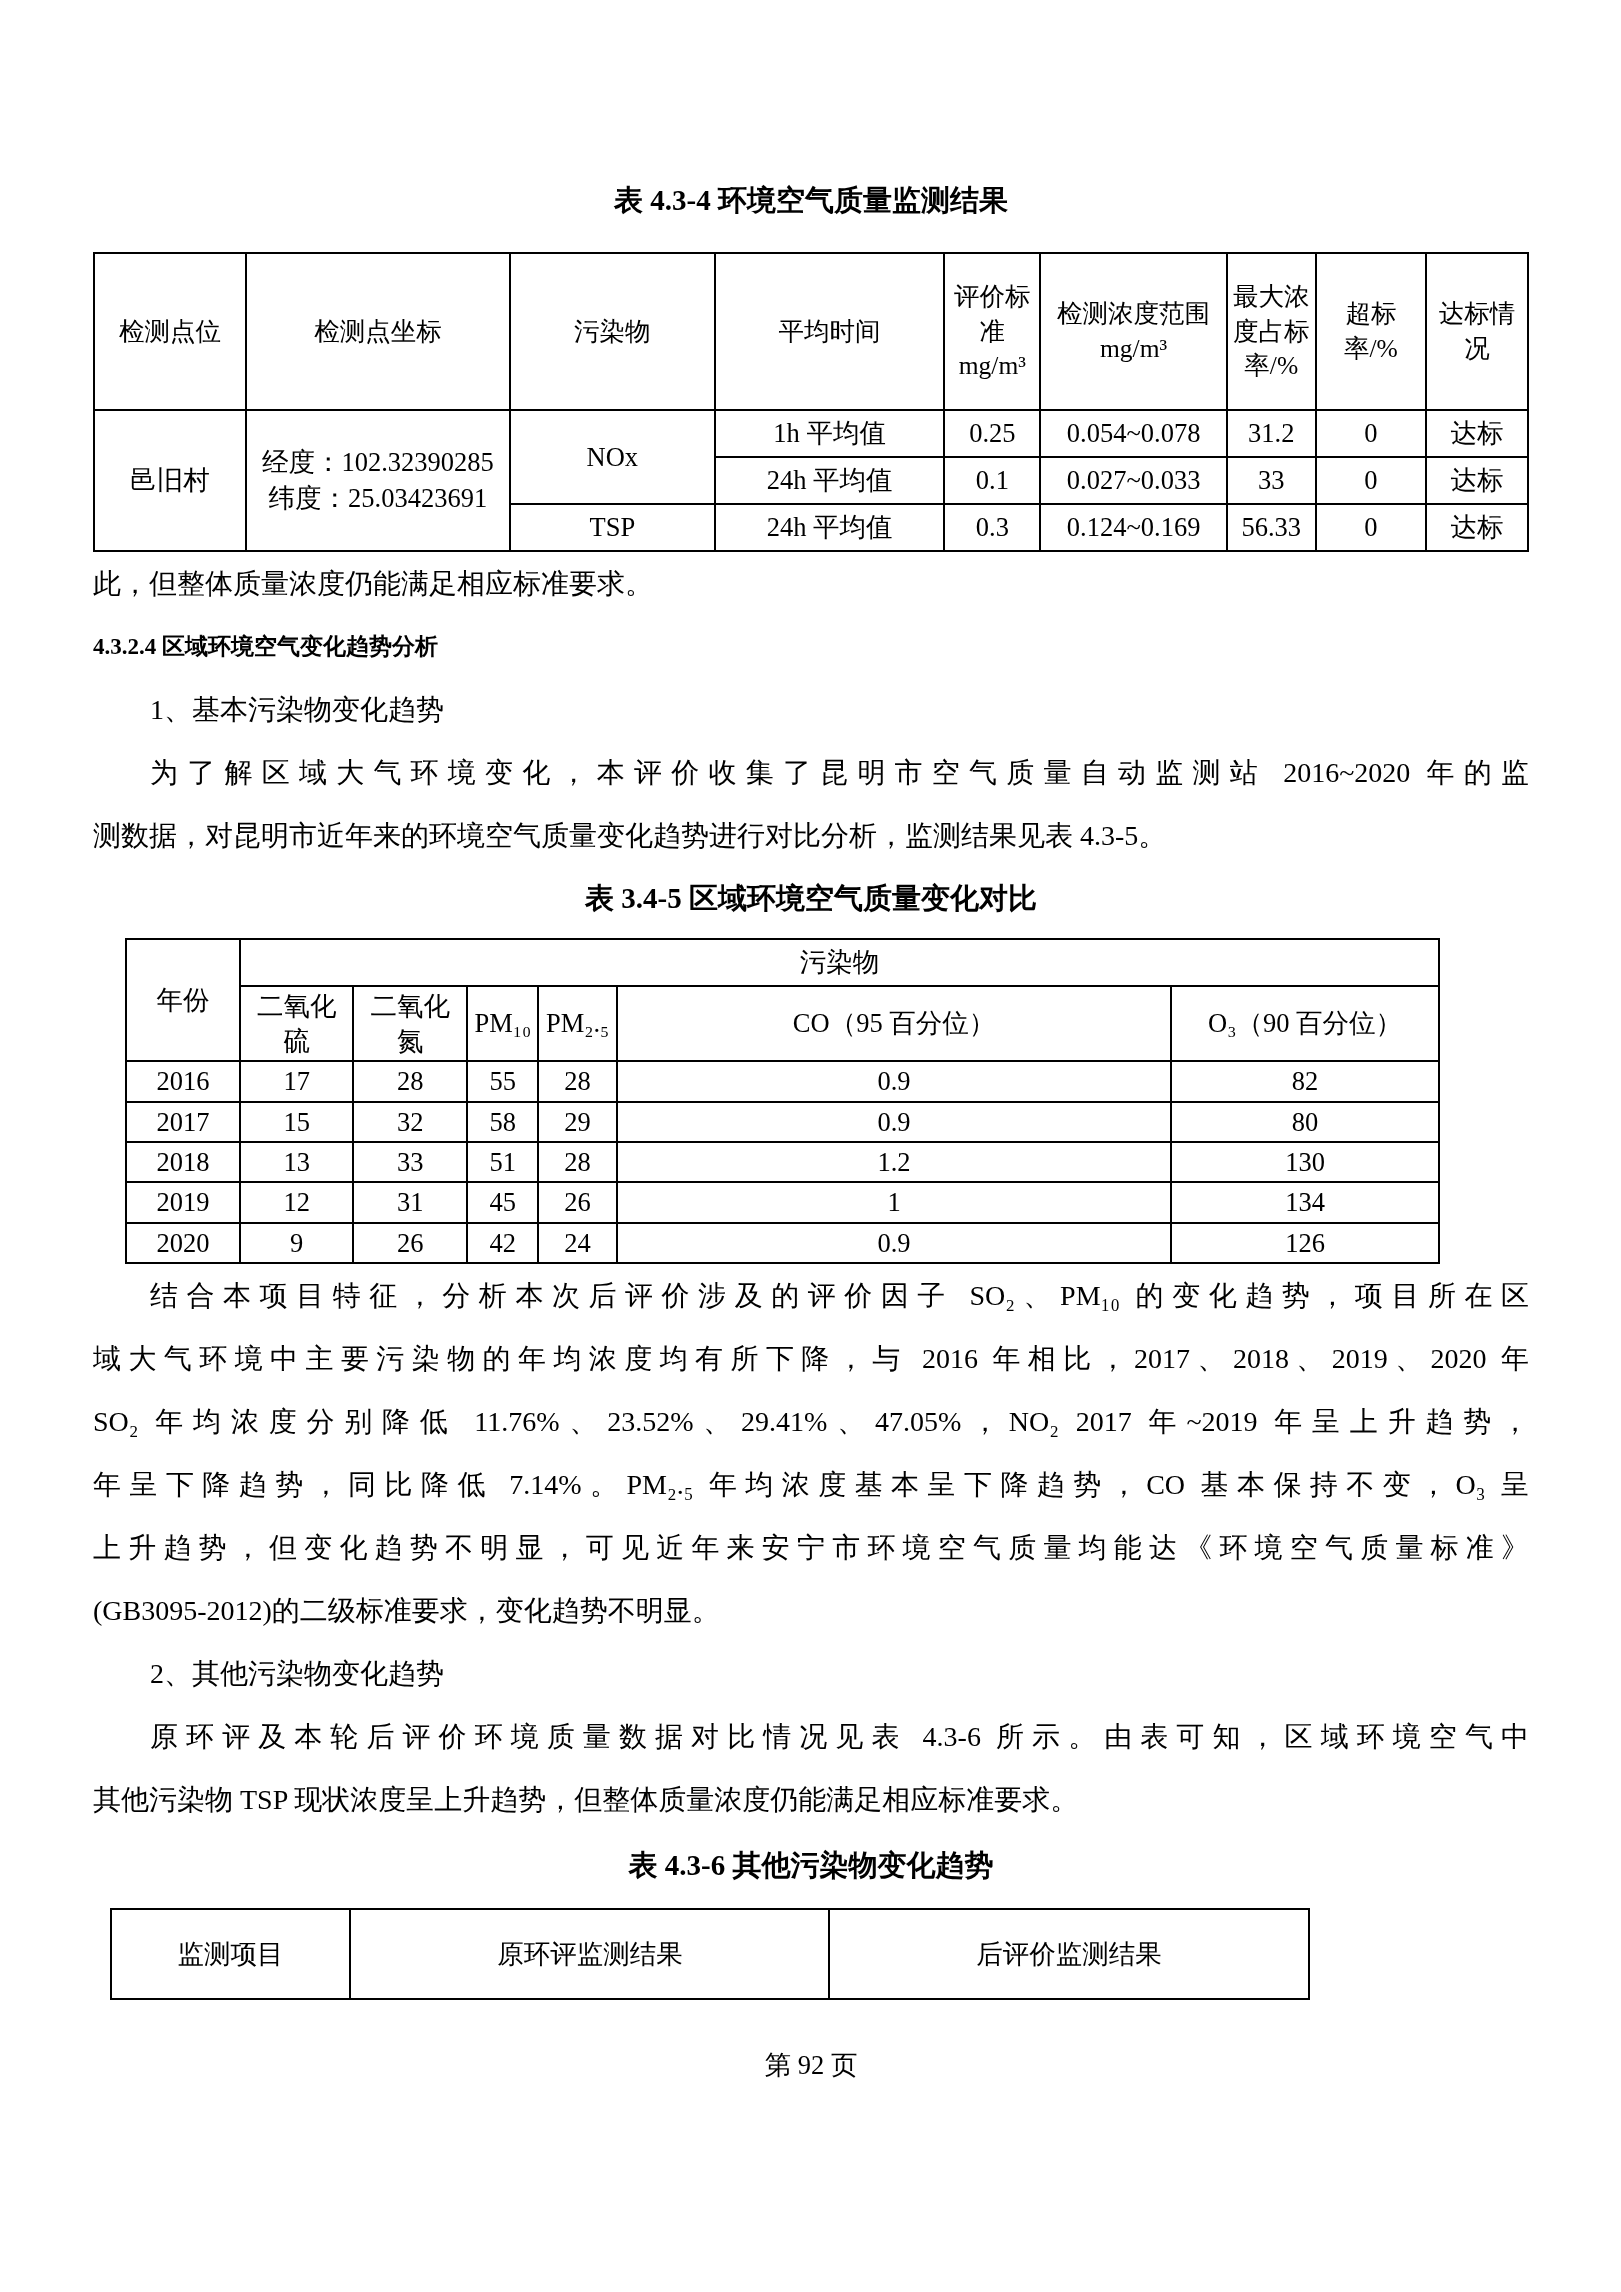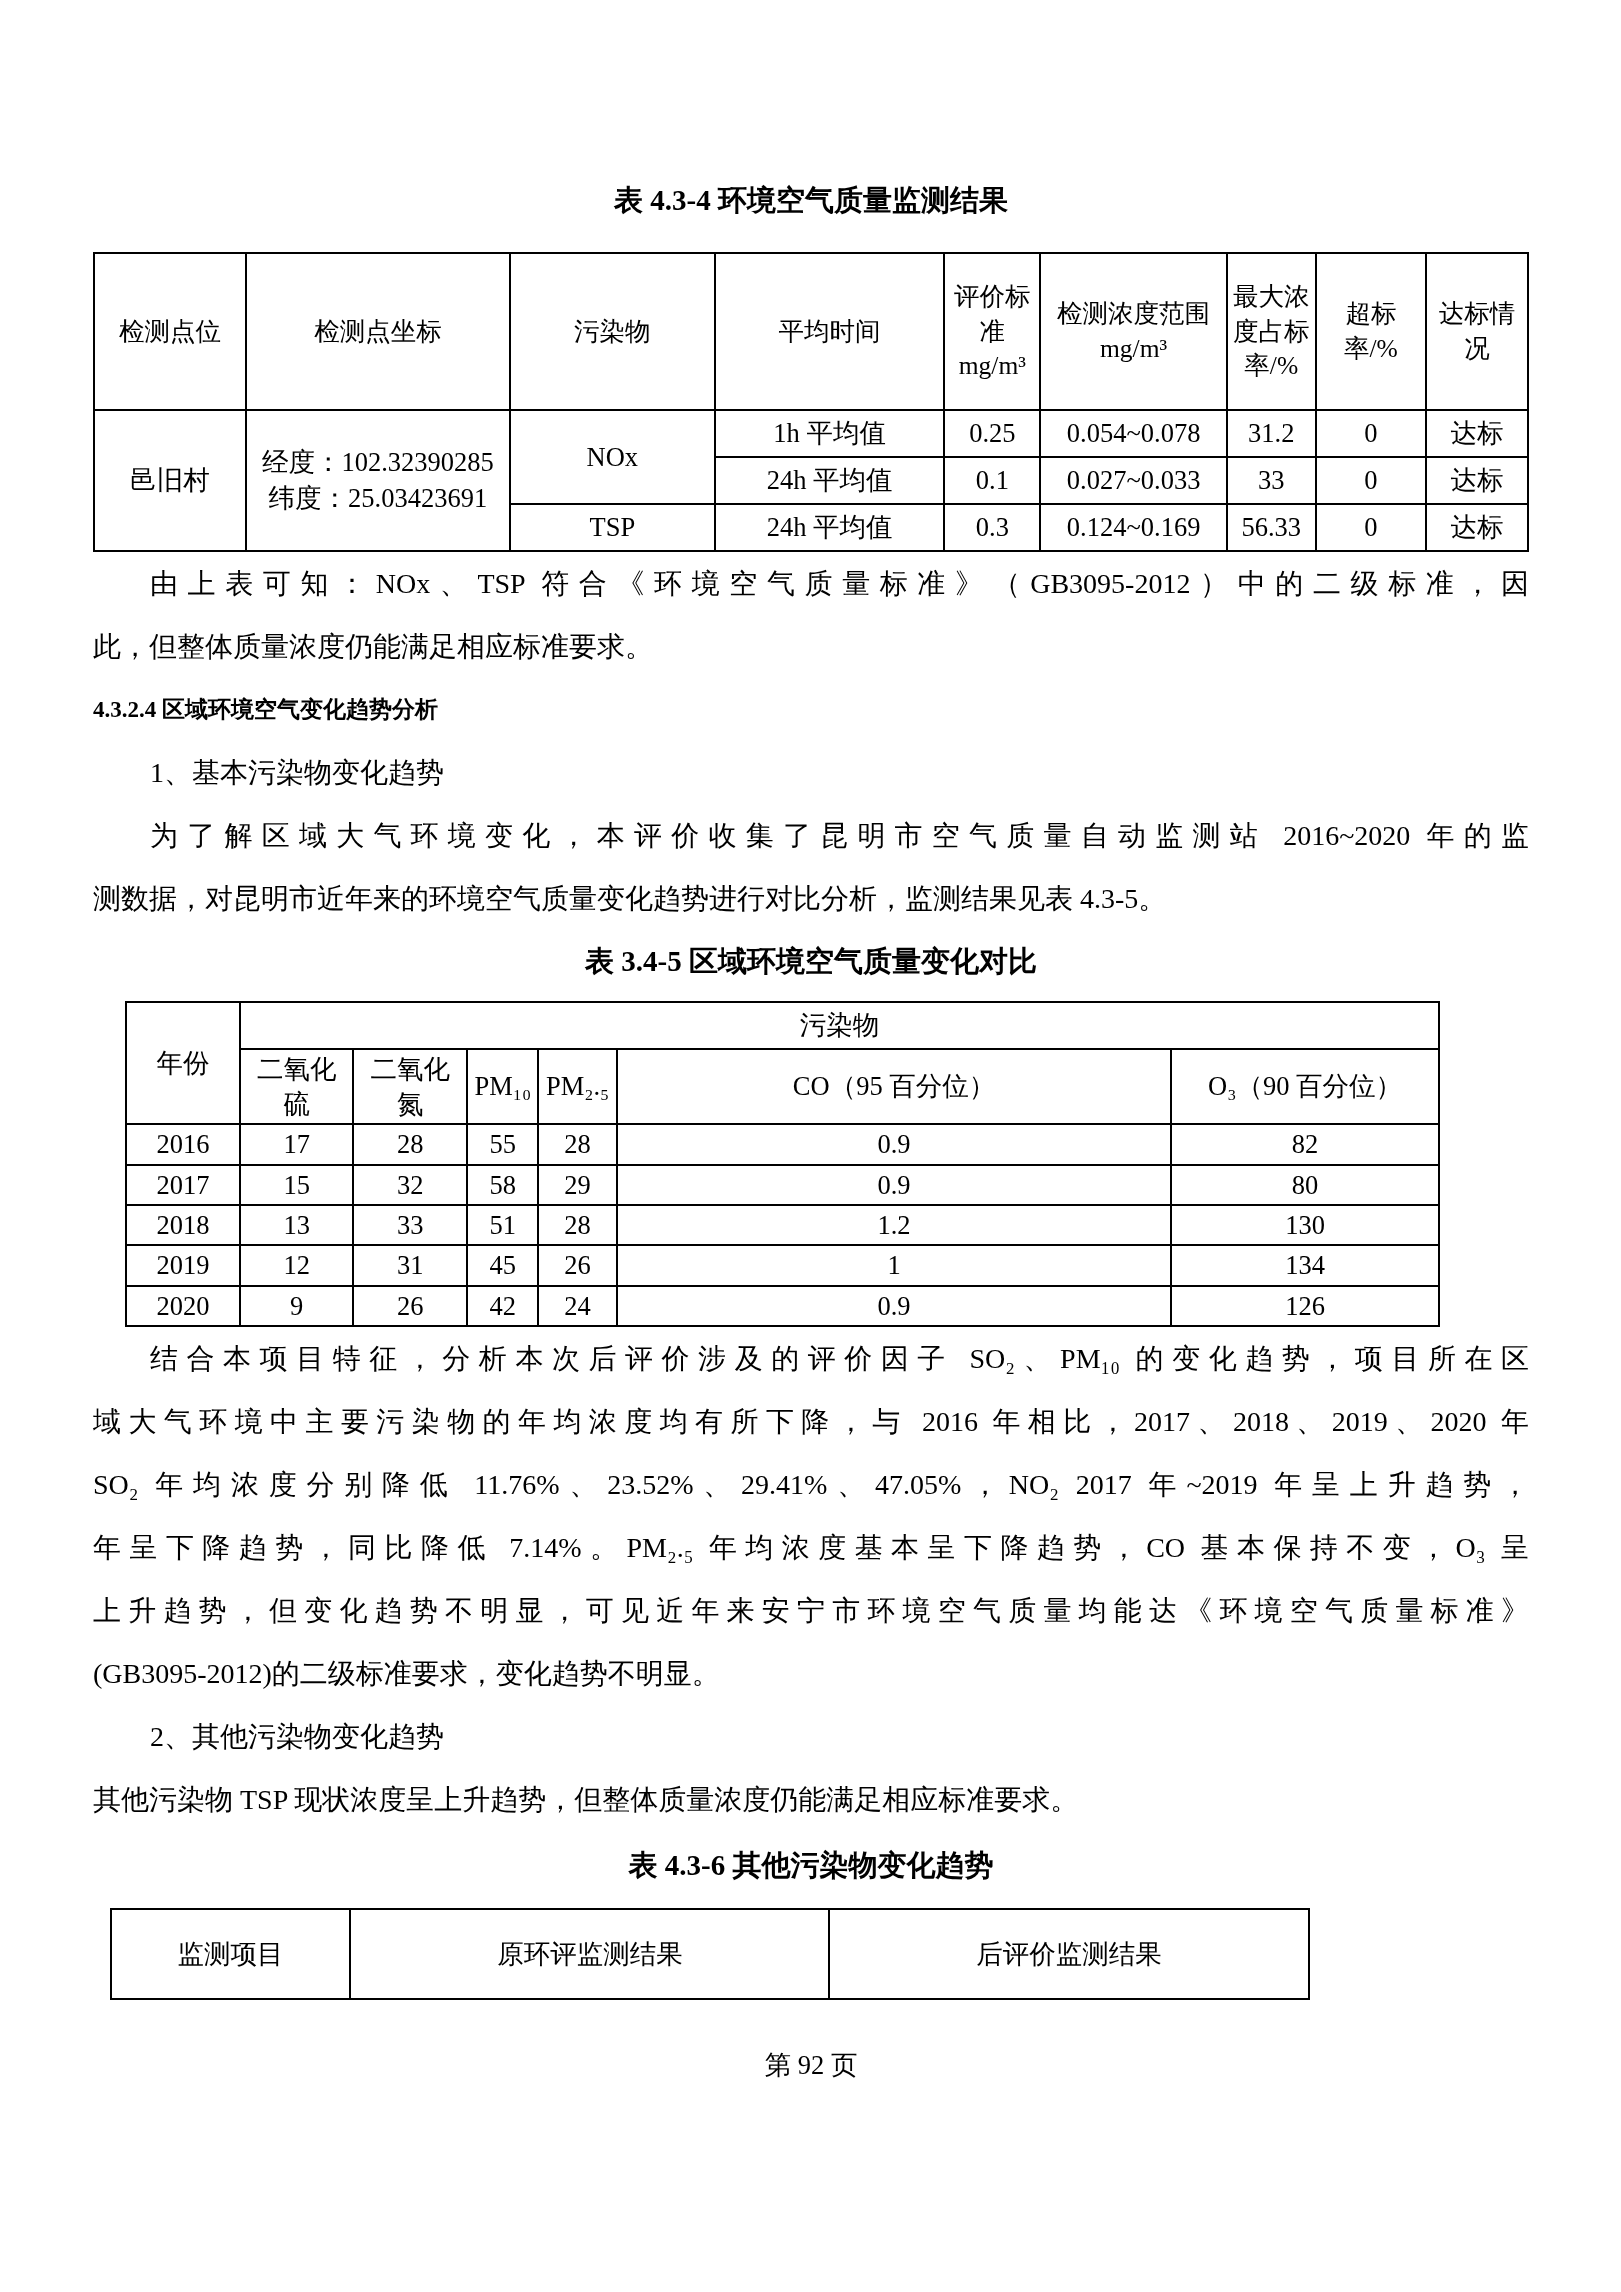--- a/index.html
+++ b/index.html
@@ -102,21 +102,20 @@
       <td>0.3</td>
       <td>0.124~0.169</td>
       <td>56.33</td>
       <td>0</td>
       <td>达标</td>
     </tr>
   </tbody>
     </table>
 
   <div>
-    <div class="pline first">由上表可知：NOx、TSP 符合《环境空气质量标准》（GB3095-2012）中的二级标准，因</div>
     <div class="pline last">此，但整体质量浓度仍能满足相应标准要求。</div>
   </div>
 
   <div class="heading">4.3.2.4 区域环境空气变化趋势分析</div>
 
   <div class="single-line">1、基本污染物变化趋势</div>
 
   <div>
     <div class="pline first">为了解区域大气环境变化，本评价收集了昆明市空气质量自动监测站 2016~2020 年的监</div>
     <div class="pline last">测数据，对昆明市近年来的环境空气质量变化趋势进行对比分析，监测结果见表 4.3-5。</div>
@@ -200,20 +199,21 @@
     <div class="pline">域大气环境中主要污染物的年均浓度均有所下降，与 2016 年相比，2017、2018、2019、2020 年</div>
     <div class="pline">SO₂ 年均浓度分别降低 11.76%、23.52%、29.41%、47.05%，NO₂ 2017 年~2019 年呈上升趋势，</div>
     <div class="pline">年呈下降趋势，同比降低 7.14%。PM₂.₅ 年均浓度基本呈下降趋势，CO 基本保持不变，O₃ 呈</div>
     <div class="pline">上升趋势，但变化趋势不明显，可见近年来安宁市环境空气质量均能达《环境空气质量标准》</div>
     <div class="pline last">(GB3095-2012)的二级标准要求，变化趋势不明显。</div>
   </div>
 
   <div class="single-line">2、其他污染物变化趋势</div>
 
   <div>
+    <div class="pline first">原环评及本轮后评价环境质量数据对比情况见表 4.3-6 所示。由表可知，区域环境空气中</div>
     <div class="pline last">其他污染物 TSP 现状浓度呈上升趋势，但整体质量浓度仍能满足相应标准要求。</div>
   </div>
 
   <div class="caption c3">表 4.3-6 其他污染物变化趋势</div>
 
   <table class="t3">
     <colgroup>
       <col style="width:20%">
         <col style="width:40%">
         <col style="width:40%">

